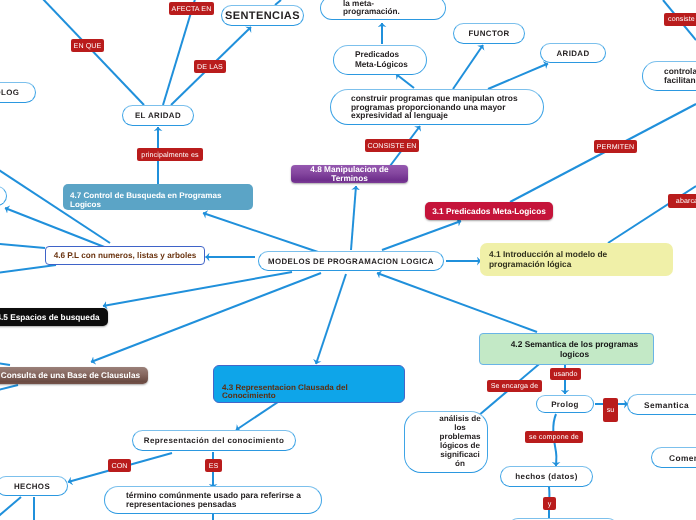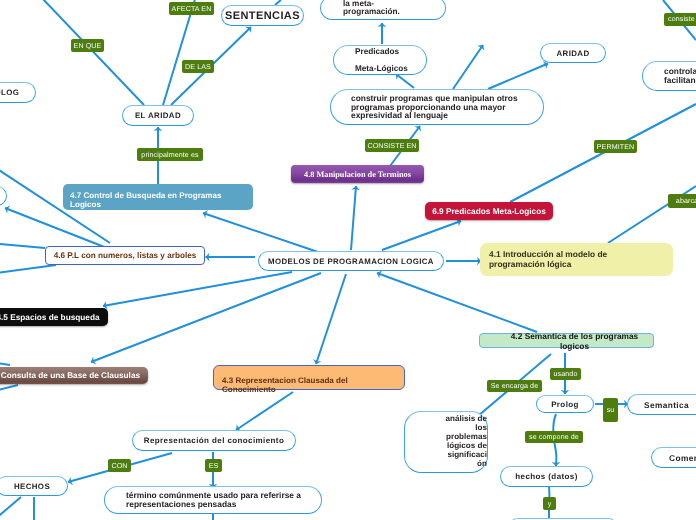--- a/index.html
+++ b/index.html
@@ -18,21 +18,21 @@
 
   
   .pill{background:#ffffff;border:1.5px solid #3ea4e6;border-top-color:#7cc0ec;border-bottom-color:#2b98e0;border-radius:999px;
         color:#231f20;font-weight:bold;letter-spacing:.4px;}
 
   
   .rrect{background:#ffffff;border:1.5px solid #3ea4e6;border-top-color:#7cc0ec;border-bottom-color:#2b98e0;border-radius:14px;
          color:#231f20;font-weight:bold;}
 
   
-  .lbl{position:absolute;background:#4d7c0f;color:#ffffff;border-radius:2px;
+  .lbl{position:absolute;background:#b91c1c;color:#ffffff;border-radius:2px;
        display:flex;align-items:center;justify-content:center;
        font-size:7.1px;letter-spacing:.1px;white-space:nowrap;box-sizing:border-box;}
   .pre{white-space:pre-line;}
 </style>
 </head>
 <body>
 
 <div id="canvas">
 
   <svg class="edges" viewBox="0 0 696 520" width="696" height="520">
@@ -105,25 +105,28 @@
     <span class="t">SENTENCIAS</span>
   </div>
 
   <div class="node rrect" style="left:320px;top:-4px;width:126px;height:24px;font-size:8.2px;border-radius:17px;
               justify-content:flex-start;padding:0 0 0 22px;text-align:left;line-height:8.4px;">
     <span class="t pre">la meta-
 programación.</span>
   </div>
 
   <div class="node rrect" style="left:333px;top:45px;width:94px;height:30px;font-size:8.2px;border-radius:15px;
-              justify-content:flex-start;padding:0 0 0 21px;text-align:left;line-height:17px;">
+              justify-content:flex-start;padding:0 0 0 21px;text-align:left;line-height:10px;">
     <span class="t pre">Predicados
 Meta-Lógicos</span>
   </div>
 
+  <div class="node pill" style="left:453px;top:23px;width:72px;height:21px;font-size:7.9px;">
+    <span class="t">FUNCTOR</span>
+  </div>
 
   <div class="node pill" style="left:540px;top:43px;width:66px;height:20px;font-size:7.9px;">
     <span class="t">ARIDAD</span>
   </div>
 
   <div class="node rrect" style="left:330px;top:89px;width:214px;height:36px;font-size:8.4px;border-radius:18px;
               justify-content:flex-start;padding:0 0 0 20px;text-align:left;line-height:8.4px;">
     <span class="t pre">construir programas que manipulan otros
 programas proporcionando una mayor
 expresividad al lenguaje</span>
@@ -135,28 +138,28 @@
 facilitando</span>
   </div>
 
   <div class="node" style="left:63px;top:184px;width:190px;height:26px;font-size:8.1px;border-radius:5px;
               background:#5ba4c6;color:#ffffff;font-weight:bold;
               justify-content:flex-start;padding:8px 0 0 7px;text-align:left;line-height:8.8px;">
     <span class="t pre">4.7 Control de Busqueda en Programas
 Logicos</span>
   </div>
 
-  <div class="node" style="left:291px;top:165px;width:133px;height:18px;font-size:8.25px;border-radius:4px;
-              background:linear-gradient(#9558b0 0%,#85479f 45%,#6e2e8c 85%,#7c3c96 100%);color:#ffffff;font-weight:bold;box-shadow:0 1px 2px rgba(0,0,0,.35);font-family:Liberation Serif, serif;">
+  <div class="node" style="left:291px;top:165px;width:117px;height:18px;font-size:8.25px;border-radius:4px;
+              background:linear-gradient(#9558b0 0%,#85479f 45%,#6e2e8c 85%,#7c3c96 100%);color:#ffffff;font-weight:bold;box-shadow:0 1px 2px rgba(0,0,0,.35);">
     <span class="t">4.8 Manipulacion de Terminos</span>
   </div>
 
   <div class="node" style="left:425px;top:202px;width:128px;height:18px;font-size:8.25px;border-radius:5px;
               background:#c5143a;color:#ffffff;font-weight:bold;box-shadow:0 1px 2px rgba(0,0,0,.35);">
-    <span class="t">6.9 Predicados Meta-Logicos</span>
+    <span class="t">3.1 Predicados Meta-Logicos</span>
   </div>
 
   <div class="node" style="left:45px;top:246px;width:160px;height:19px;font-size:8.2px;border-radius:4px;
               background:#ffffff;border:1.6px solid #3f63c8;color:#6b3410;font-weight:bold;">
     <span class="t">4.6 P.L con numeros, listas y arboles</span>
   </div>
 
   <div class="node pill" style="left:258px;top:251px;width:186px;height:20px;font-size:7.85px;">
     <span class="t">MODELOS DE PROGRAMACION LOGICA</span>
   </div>
@@ -171,48 +174,48 @@
   <div class="node" style="left:-12px;top:308px;width:120px;height:18px;font-size:8.25px;border-radius:5px;
               background:#0d0d0d;color:#ffffff;font-weight:bold;box-shadow:0 1px 2px rgba(0,0,0,.35);">
     <span class="t">4.5 Espacios de busqueda</span>
   </div>
 
   <div class="node" style="left:-21px;top:367px;width:169px;height:17px;font-size:8.25px;border-radius:5px;
               background:linear-gradient(#9a8079 0%,#86675f 45%,#6a4b43 85%,#755249 100%);color:#ffffff;font-weight:bold;box-shadow:0 1px 2px rgba(0,0,0,.35);">
     <span class="t">4.4 Consulta de una Base de Clausulas</span>
   </div>
 
-  <div class="node" style="left:479px;top:333px;width:175px;height:15px;font-size:8.35px;border-radius:4px;
+  <div class="node" style="left:479px;top:333px;width:175px;height:32px;font-size:8.35px;border-radius:4px;
               background:#c3e9c6;border:1.3px solid #69b4e6;color:#161616;font-weight:bold;padding-left:16px;">
     <span class="t">4.2 Semantica de los programas logicos</span>
   </div>
 
-  <div class="node" style="left:213px;top:365px;width:192px;height:25px;font-size:8.05px;border-radius:6px;
-              background:#fdba74;border:1.4px solid #4565c8;color:#5e2f10;font-weight:bold;
+  <div class="node" style="left:213px;top:365px;width:192px;height:38px;font-size:8.05px;border-radius:6px;
+              background:#0ea5e9;border:1.4px solid #4565c8;color:#5e2f10;font-weight:bold;
               justify-content:flex-start;padding:16px 0 0 8px;text-align:left;line-height:8.3px;">
     <span class="t pre">4.3 Representacion Clausada del
 Conocimiento</span>
   </div>
 
   <div class="node pill" style="left:132px;top:430px;width:164px;height:21px;font-size:8px;">
     <span class="t">Representación del conocimiento</span>
   </div>
 
   <div class="node pill" style="left:-4px;top:476px;width:72px;height:20px;font-size:7.9px;">
     <span class="t">HECHOS</span>
   </div>
 
   <div class="node rrect" style="left:104px;top:486px;width:218px;height:28px;font-size:8.4px;border-radius:14px;
               justify-content:flex-start;padding:0 0 0 21px;text-align:left;line-height:9.2px;">
     <span class="t pre">término comúnmente usado para referirse a
 representaciones pensadas</span>
   </div>
 
   <div class="node rrect" style="left:404px;top:411px;width:84px;height:62px;font-size:8.1px;border-radius:17px;
-              justify-content:flex-start;padding:0 0 0 28px;text-align:right;line-height:8.9px;">
+              justify-content:flex-start;padding:0 0 0 28px;text-align:center;line-height:8.9px;">
     <span class="t pre">análisis de
 los
 problemas
 lógicos de
 significaci
 ón</span>
   </div>
 
   <div class="node pill" style="left:536px;top:395px;width:58px;height:18px;font-size:8px;">
     <span class="t">Prolog</span>
@@ -233,21 +236,21 @@
               justify-content:flex-start;padding:0 0 0 17px;text-align:left;">
     <span class="t">Coment</span>
   </div>
 
   <div class="lbl" style="left:169px;top:2px;width:45px;height:13px;">
     <span>AFECTA EN</span>
   </div>
   <div class="lbl" style="left:71px;top:39px;width:33px;height:13px;">
     <span>EN QUE</span>
   </div>
-  <div class="lbl" style="left:182px;top:60px;width:32px;height:13px;">
+  <div class="lbl" style="left:194px;top:60px;width:32px;height:13px;">
     <span>DE LAS</span>
   </div>
   <div class="lbl" style="left:137px;top:148px;width:66px;height:13px;">
     <span>principalmente es</span>
   </div>
   <div class="lbl" style="left:365px;top:139px;width:54px;height:13px;">
     <span>CONSISTE EN</span>
   </div>
   <div class="lbl" style="left:594px;top:140px;width:43px;height:13px;">
     <span>PERMITEN</span>

